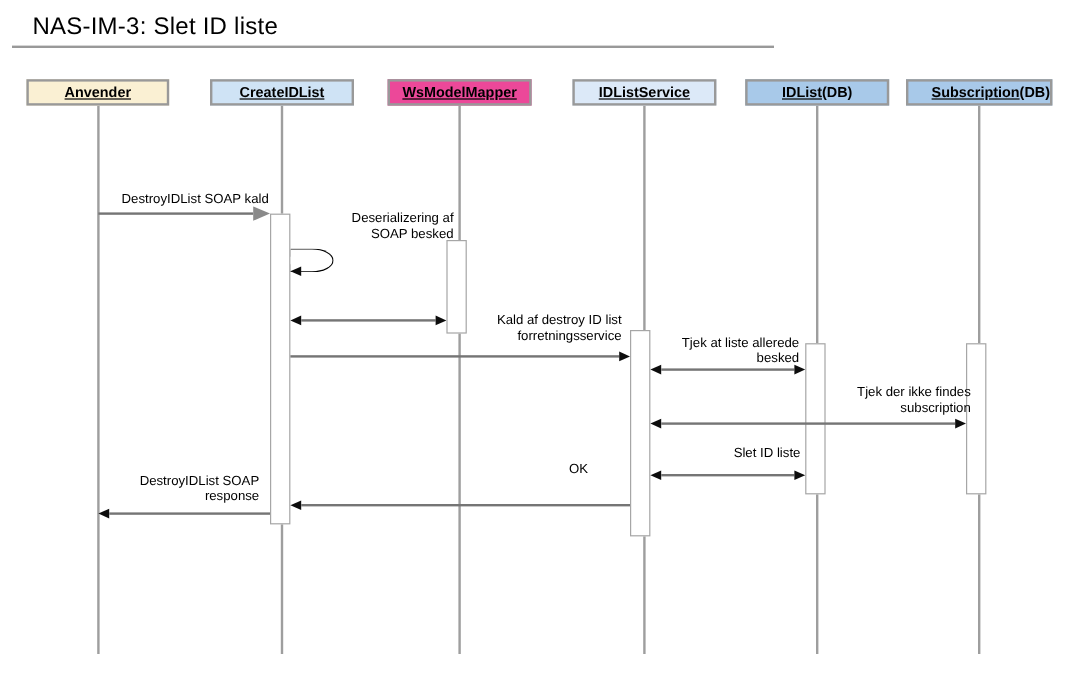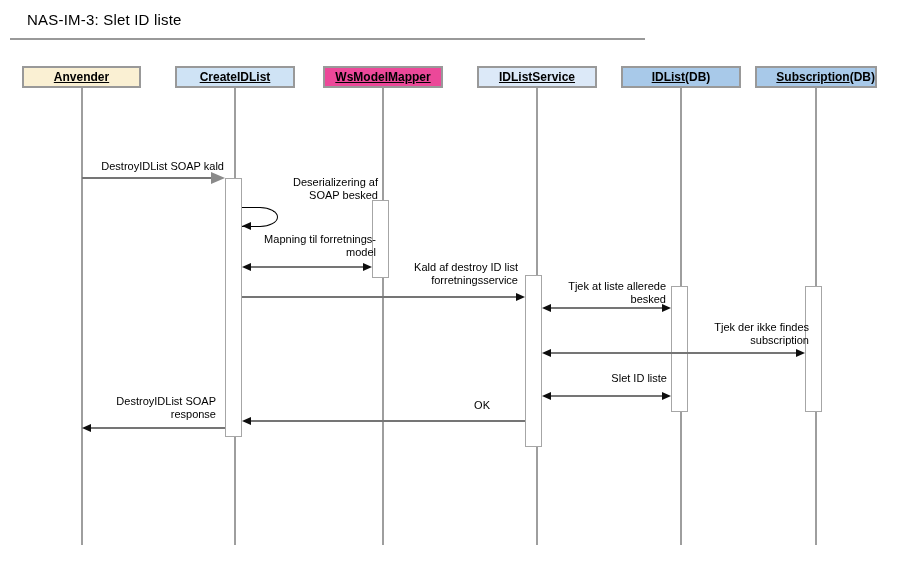--- a/index.html
+++ b/index.html
@@ -1,20 +1,20 @@
 <!DOCTYPE html>
 <html><head>
 <meta charset="utf-8">
 <style>
   html,body{margin:0;padding:0;background:#fff;}
   .canvas{
     position:relative;width:898px;height:563px;background:#ffffff;
     font-family:"Liberation Sans",sans-serif;overflow:hidden;color:#000;
   }
-  .title{position:absolute;left:27px;top:11px;font-size:15px;letter-spacing:.2px;}
+  .title{position:absolute;left:27px;top:11px;font-size:20px;letter-spacing:.2px;}
   .title-rule{position:absolute;left:10px;top:38px;width:635px;height:2px;background:#999;}
   .actor{
     position:absolute;top:66px;height:22px;box-sizing:border-box;
     border:2px solid #999;display:flex;align-items:center;justify-content:center;
     font-size:12px;font-weight:bold;z-index:2;
   }
   .actor u{text-decoration:underline;}
   .lifeline{position:absolute;top:88px;height:457px;width:2px;background:#9e9e9e;z-index:1;}
   .activation{
     position:absolute;width:17px;background:#fff;border:1.5px solid #a6a6a6;
@@ -80,24 +80,20 @@
   <div class="mline" style="left:82px;top:177px;width:129px"></div>
   <div class="ah ah-big-r" style="left:211px;top:172px"></div>
 
   <div class="msg-label" style="left:252px;top:176px;width:126px">
     <div>Deserializering af</div>
     <div>SOAP besked</div>
   </div>
   <div class="self-loop" style="left:242px;top:207px"></div>
   <div class="ah ah-l" style="left:242px;top:222px"></div>
 
-  <div class="msg-label" style="left:238px;top:233px;width:138px">
-    <div>Mapning til forretnings-</div>
-    <div>model</div>
-  </div>
   <div class="ah ah-l" style="left:242px;top:263px"></div>
   <div class="mline" style="left:251px;top:266px;width:112px"></div>
   <div class="ah ah-r" style="left:363px;top:263px"></div>
 
   <div class="msg-label" style="left:396px;top:261px;width:122px">
     <div>Kald af destroy ID list</div>
     <div>forretningsservice</div>
   </div>
   <div class="mline" style="left:242px;top:296px;width:274px"></div>
   <div class="ah ah-r" style="left:516px;top:293px"></div>
@@ -118,21 +114,21 @@
   <div class="mline" style="left:551px;top:352px;width:245px"></div>
   <div class="ah ah-r" style="left:796px;top:349px"></div>
 
   <div class="msg-label" style="left:547px;top:372px;width:120px">
     <div>Slet ID liste</div>
   </div>
   <div class="ah ah-l" style="left:542px;top:392px"></div>
   <div class="mline" style="left:551px;top:395px;width:111px"></div>
   <div class="ah ah-r" style="left:662px;top:392px"></div>
 
-  <div class="msg-label" style="left:420px;top:399px;width:70px">
+  <div class="msg-label" style="left:420px;top:385px;width:70px">
     <div>OK</div>
   </div>
   <div class="ah ah-l" style="left:242px;top:417px"></div>
   <div class="mline" style="left:251px;top:420px;width:274px"></div>
 
   <div class="msg-label" style="left:96px;top:395px;width:120px">
     <div>DestroyIDList SOAP</div>
     <div>response</div>
   </div>
   <div class="ah ah-l" style="left:82px;top:424px"></div>

